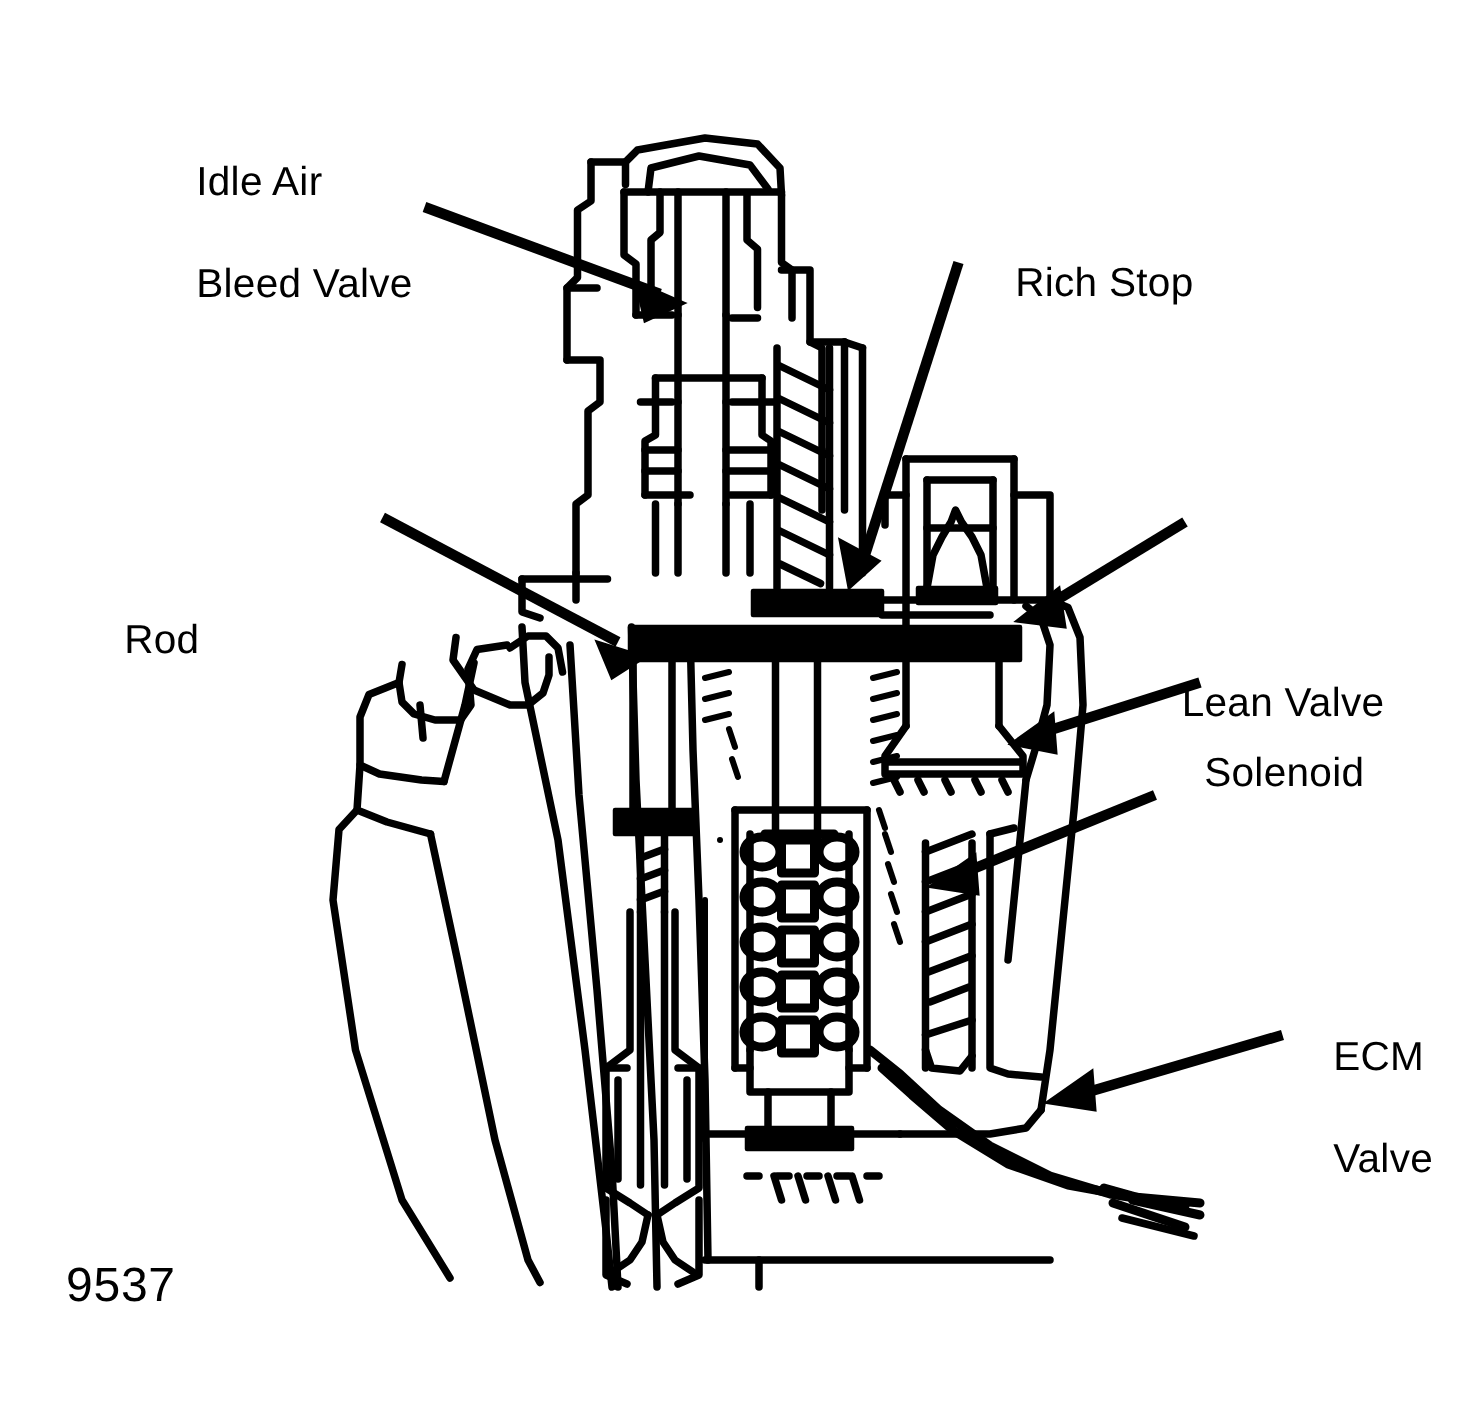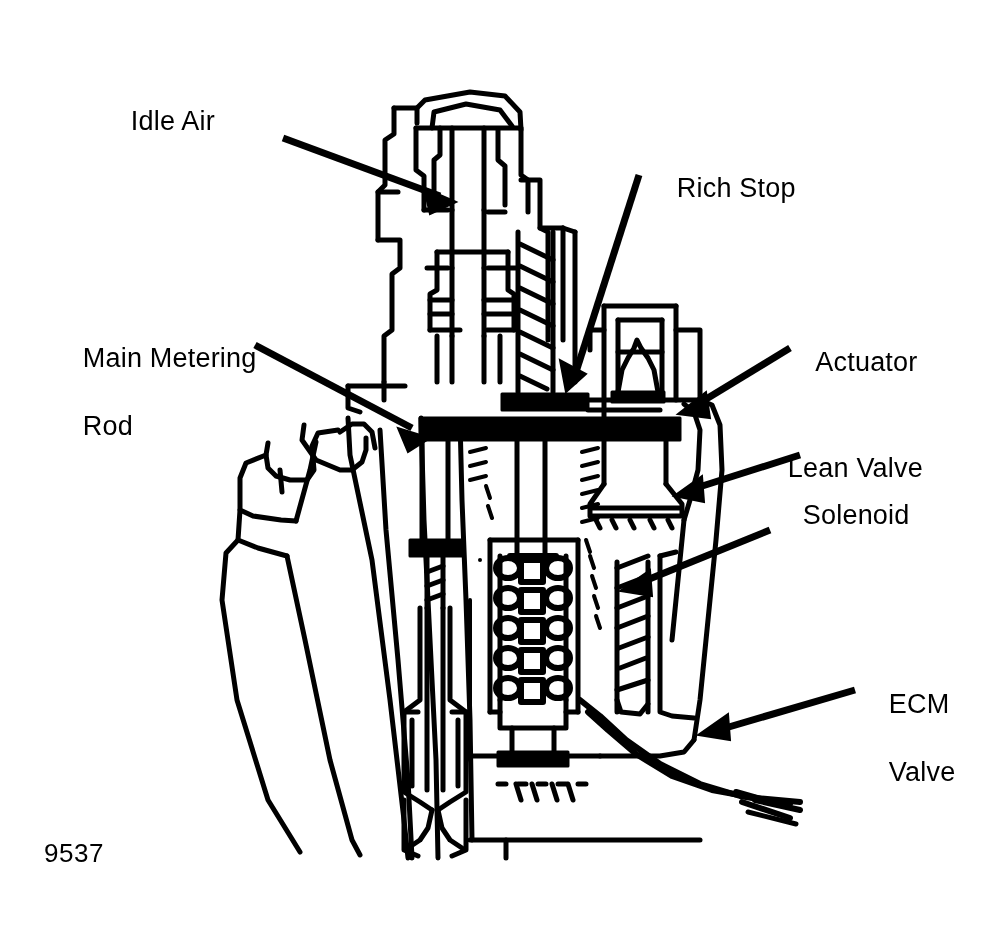--- a/index.html
+++ b/index.html
@@ -34,21 +34,21 @@
     font-size: 27px;
     line-height: 34px;
     color: #000000;
     white-space: pre;
     letter-spacing: 0.2px;
     font-weight: 400;
   }
   .fig-number {
     position: absolute;
     font-family: "Liberation Sans", sans-serif;
-    font-size: 26px;
+    font-size: 32px;
     color: #000000;
     letter-spacing: 0.5px;
   }
 </style>
 </head>
 <body>
 
 <div id="figure-root">
 
   <svg id="figure-svg" viewBox="0 0 982 947" xmlns="http://www.w3.org/2000/svg">
@@ -345,34 +345,32 @@
       <g>
         <line x1="855" y1="690" x2="722" y2="729"></line>
         <polygon points="698,735 728,714 730,740" stroke-width="2"></polygon>
       </g>
 
     </g>
   </svg>
 
   <div class="callout-label" style="left:100px; top:70px;">
     <span>Idle Air</span><br>
+    <span>Bleed Valve</span>
   </div>
 
   <div class="callout-label" style="left:646px; top:137px;">
     <span>Rich Stop</span>
   </div>
 
   <div class="callout-label" style="left:52px; top:307px;">
-    <span>Main Metering</span><br>
+    <br>
     <span>Rod</span>
   </div>
 
-  <div class="callout-label" style="left:786px; top:311px;">
-    <span>Actuator</span>
-  </div>
 
   <div class="callout-label" style="left:757px; top:417px;">
     <span>Lean Valve</span>
   </div>
 
   <div class="callout-label" style="left:772px; top:464px;">
     <span>Solenoid</span>
   </div>
 
   <div class="callout-label" style="left:858px; top:653px;">

